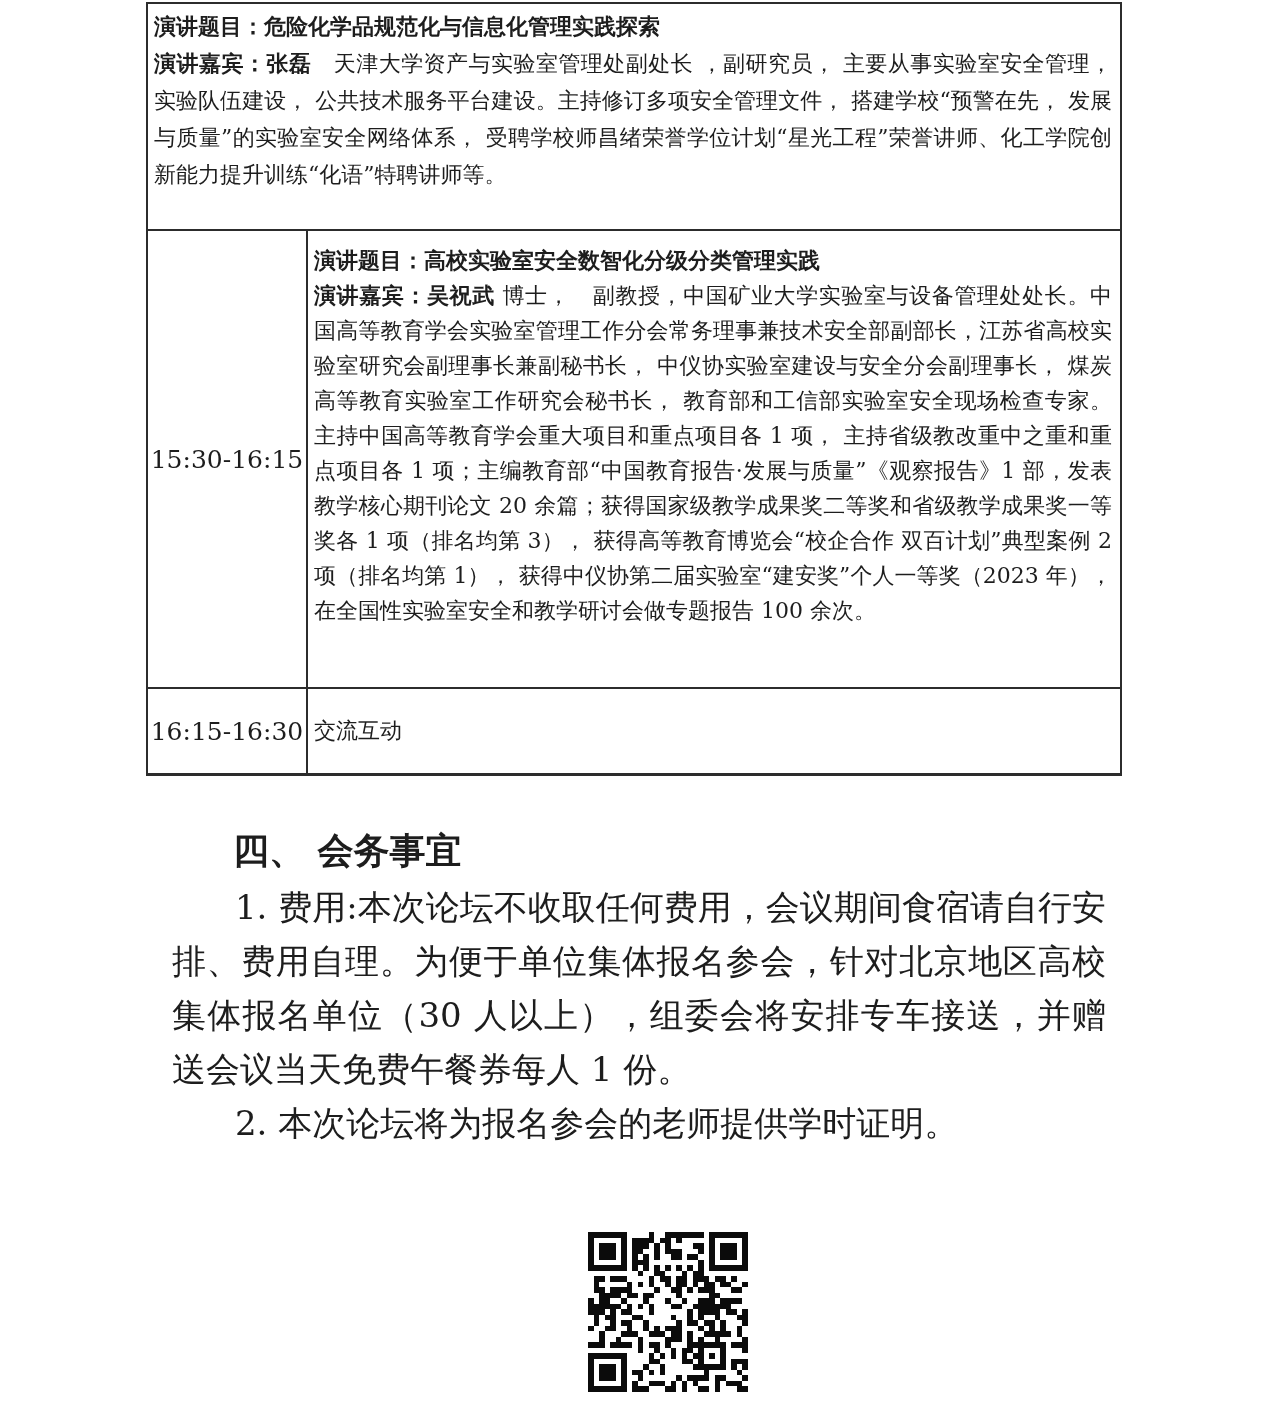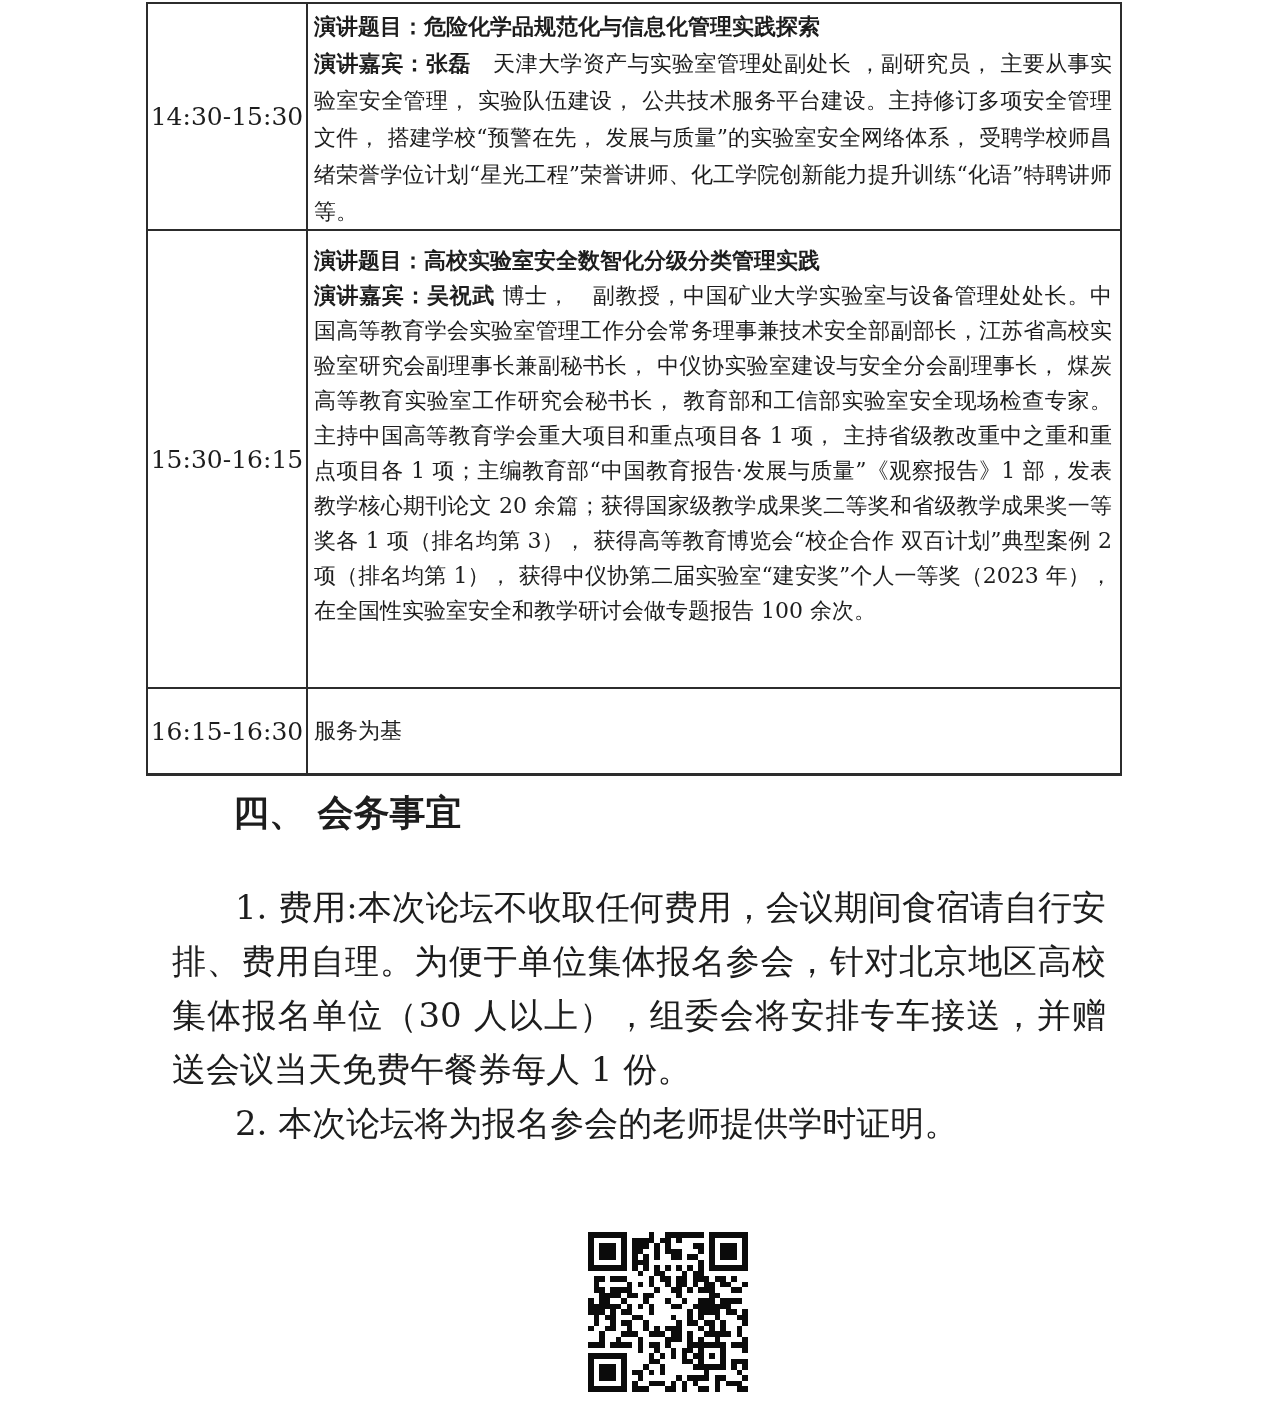--- a/index.html
+++ b/index.html
@@ -56,21 +56,21 @@
     align-items: center;
     padding: 0 8px 0 6px;
     line-height: normal;
   }
   .b { font-weight: 700; }
 
   
   .section-heading {
     position: absolute;
     left: 233px;
-    top: 788px;
+    top: 826px;
     font-size: 36px;
     font-weight: 700;
     line-height: 48px;
     white-space: nowrap;
   }
   .body-text {
     position: absolute;
     left: 172px;
     top: 880px;
     width: 934px;
@@ -92,23 +92,20 @@
   .qr-wrap svg { display: block; width: 160px; height: 160px; }
 </style>
 </head>
 <body>
 
 <div class="page">
 
   <div class="schedule-table">
 
     <div class="srow row-1">
-      <div class="time-cell">
-        <span>14:30-15:30</span>
-      </div>
       <div class="content-cell">
         <span class="b">演讲题目：</span><span class="b">危险化学品规范化与信息化管理实践探索</span><br>
         <span class="b">演讲嘉宾：</span><span class="b">张磊</span><span>　天津大学资产与实验室管理处副处长 ，副研究员， 主要从事实验室安全管理， 实验队伍建设， 公共技术服务平台建设。主持修订多项安全管理文件， 搭建学校“预警在先， 发展与质量”的实验室安全网络体系， 受聘学校师昌绪荣誉学位计划“星光工程”荣誉讲师、化工学院创新能力提升训练“化语”特聘讲师等。</span>
       </div>
     </div>
 
     <div class="srow row-2">
       <div class="time-cell">
         <span>15:30-16:15</span>
       </div>
@@ -116,21 +113,21 @@
         <span class="b">演讲题目：</span><span class="b">高校实验室安全数智化分级分类管理实践</span><br>
         <span class="b">演讲嘉宾：</span><span class="b">吴祝武</span><span> 博士，　副教授，中国矿业大学实验室与设备管理处处长。中国高等教育学会实验室管理工作分会常务理事兼技术安全部副部长，江苏省高校实验室研究会副理事长兼副秘书长， 中仪协实验室建设与安全分会副理事长， 煤炭高等教育实验室工作研究会秘书长， 教育部和工信部实验室安全现场检查专家。主持中国高等教育学会重大项目和重点项目各 1 项， 主持省级教改重中之重和重点项目各 1 项；主编教育部“中国教育报告·发展与质量”《观察报告》1 部，发表教学核心期刊论文 20 余篇；获得国家级教学成果奖二等奖和省级教学成果奖一等奖各 1 项（排名均第 3）， 获得高等教育博览会“校企合作 双百计划”典型案例 2 项（排名均第 1）， 获得中仪协第二届实验室“建安奖”个人一等奖（2023 年）， 在全国性实验室安全和教学研讨会做专题报告 100 余次。</span>
       </div>
     </div>
 
     <div class="srow row-3">
       <div class="time-cell">
         <span>16:15-16:30</span>
       </div>
       <div class="content-cell">
-        <span>服务为基</span>
+        <span>交流互动</span>
       </div>
     </div>
 
   </div>
 
   <div class="section-heading">四、 会务事宜</div>
 
   <div class="body-text">
     <p>1. 费用:本次论坛不收取任何费用，会议期间食宿请自行安排、费用自理。为便于单位集体报名参会，针对北京地区高校集体报名单位（30 人以上），组委会将安排专车接送，并赠送会议当天免费午餐券每人 1 份。</p>
     <p>2. 本次论坛将为报名参会的老师提供学时证明。</p>

